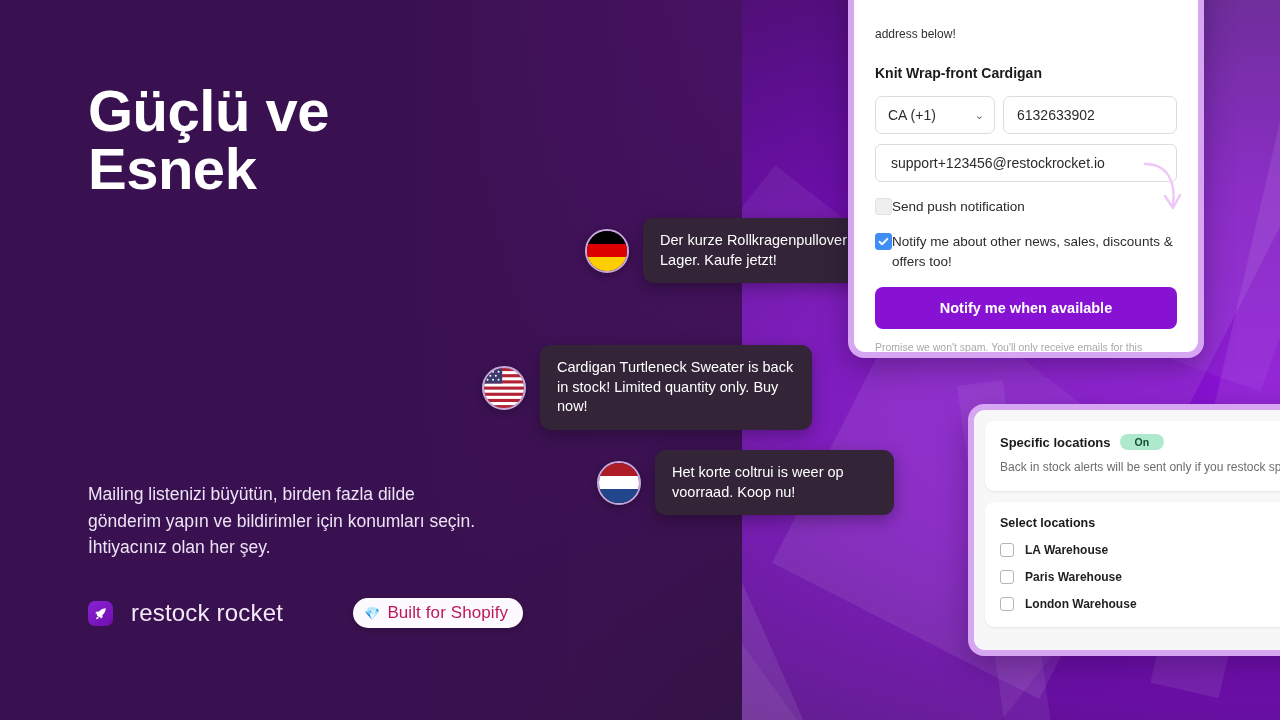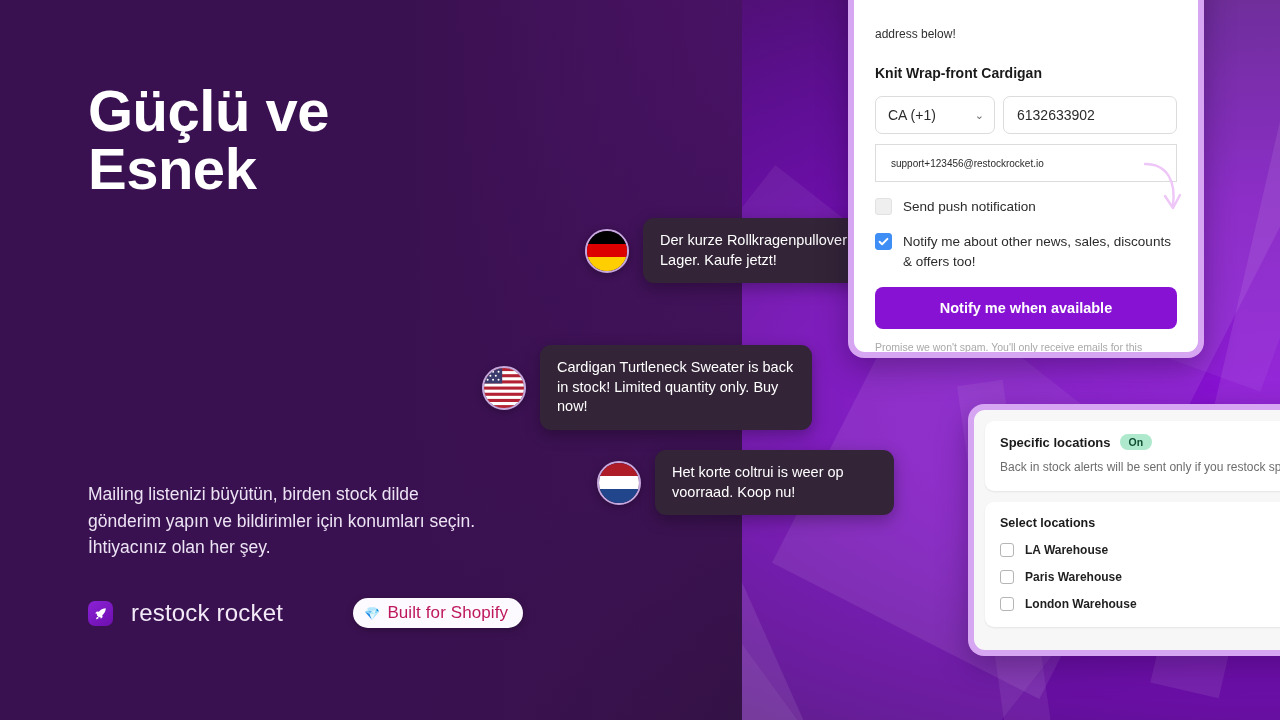--- a/index.html
+++ b/index.html
@@ -98,24 +98,24 @@
     flex:0 0 120px; height:38px; border:1px solid #dcdcdc; border-radius:7px;
     display:flex; align-items:center; justify-content:space-between;
     padding:0 10px 0 12px; font-size:14px; color:#2b2b2b; background:#fff;
   }
   .select-box .chev { font-size:11px; color:#6b6b6b; }
   .text-box {
     flex:1; height:38px; border:1px solid #dcdcdc; border-radius:7px;
     display:flex; align-items:center; padding:0 13px; font-size:14px; color:#2b2b2b;
   }
   .email-box {
-    height:38px; border:1px solid #dcdcdc; border-radius:0; margin-top:10px;
-    display:flex; align-items:center; padding:0 15px; font-size:10px; color:#2b2b2b;
-  }
-  .cb-row { display:flex; align-items:flex-start; gap:11px; margin-top:15px; }
+    height:38px; border:1px solid #dcdcdc; border-radius:6px; margin-top:10px;
+    display:flex; align-items:center; padding:0 15px; font-size:14px; color:#2b2b2b;
+  }
+  .cb-row { display:flex; align-items:flex-start; margin-top:15px; }
   .cb {
     width:17px; height:17px; border-radius:3px; flex:0 0 auto; margin-top:1px;
     background:#efefef; border:1px solid #e2e2e2;
   }
   .cb.checked {
     background:#3e8ef5; border-color:#3e8ef5;
     display:flex; align-items:center; justify-content:center;
   }
   .cb.checked svg { width:11px; height:11px; }
   .cb-label { font-size:13.5px; color:#2b2b2b; line-height:1.45; }
@@ -127,21 +127,21 @@
   .fineprint { margin-top:11px; font-size:10.5px; color:#a9a9a9; line-height:1.5; }
 
   .loc-frame { left:968px; top:404px; width:360px; height:252px; }
   .loc-card { background:#f7f7f7; padding:11px; }
   .panel { background:#fff; border-radius:9px; box-shadow:0 1px 2px rgba(0,0,0,.08); }
   .panel-1 { padding:13px 15px 15px; }
   .panel-head { display:flex; align-items:center; gap:9px; }
   .panel-title { font-size:13px; font-weight:700; color:#1a1a1a; }
   .pill-on {
     background:#aee9cd; color:#0f4d32; font-size:10.5px; font-weight:600;
-    border-radius:999px; padding:2px 9px;
+    border-radius:999px; padding:2px 15px;
   }
   .panel-desc { margin-top:9px; font-size:12px; color:#6d6d6d; line-height:1.4; white-space:nowrap; }
   .panel-2 { margin-top:11px; padding:14px 15px 16px; }
   .sel-title { font-size:12.5px; font-weight:700; color:#1a1a1a; }
   .loc-item { display:flex; align-items:center; gap:11px; margin-top:13px; }
   .loc-cb { width:14px; height:14px; border-radius:3px; border:1.5px solid #b5b5b5; background:#fff; flex:0 0 auto; }
   .loc-name { font-size:12px; font-weight:700; color:#1f1f1f; }
 
   .arrow { position:absolute; left:1138px; top:158px; z-index:9; }
 </style>
@@ -158,21 +158,21 @@
   <div class="ray r5"></div>
   <div class="ray r6"></div>
   <div class="bg-left"></div>
 </div>
 
 <div class="left">
   <div class="headline">
     <div>Güçlü ve</div>
     <div>Esnek</div>
   </div>
-  <div class="subtitle">Mailing listenizi büyütün, birden stock dilde gönderim yapın ve bildirimler için konumları seçin. İhtiyacınız olan her şey.</div>
+  <div class="subtitle">Mailing listenizi büyütün, birden fazla dilde gönderim yapın ve bildirimler için konumları seçin. İhtiyacınız olan her şey.</div>
   <div class="brandrow">
     <div class="logo-mark">
       <svg viewBox="0 0 24 24" fill="#fff">
           <path d="M20.5 3.5c-4 .2-7.3 1.8-9.6 4.1l-1.6 1.6-3-.6-2.8 2.8 3.3 1.2-.3.3c-.6.6-.6 1.6 0 2.2l2.4 2.4c.6.6 1.6.6 2.2 0l.3-.3 1.2 3.3 2.8-2.8-.6-3 1.6-1.6c2.3-2.3 3.9-5.6 4.1-9.6zM6.2 17.8c-.9.9-1.3 3.6-1.3 3.6s2.7-.4 3.6-1.3c.6-.6.6-1.5 0-2.1-.6-.7-1.7-.7-2.3-.2z"></path>
         </svg>
     </div>
     <div class="logo-text">restock rocket</div>
     <div class="shopify-badge">
       <span class="gem">💎</span>
       <span class="txt">Built for Shopify</span>

